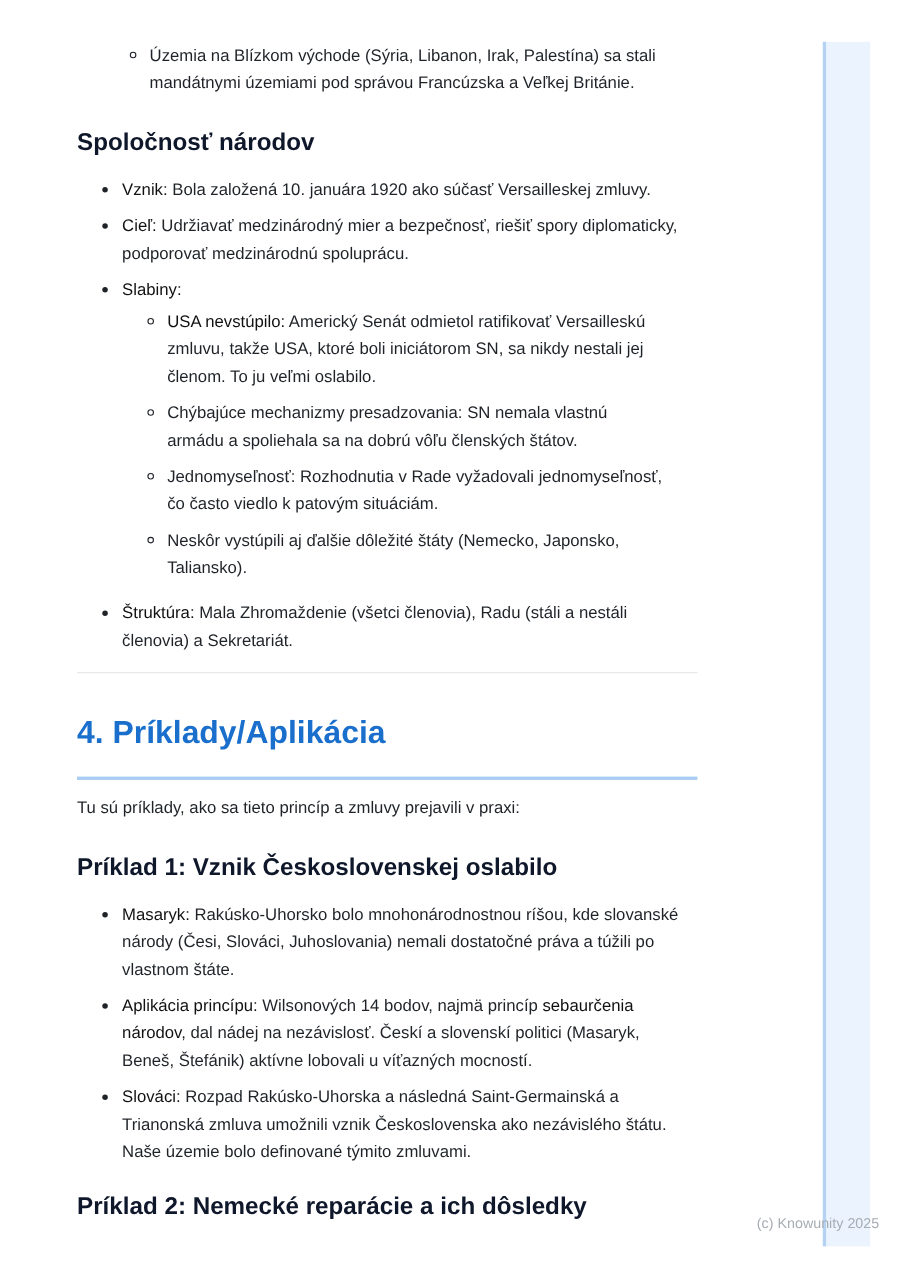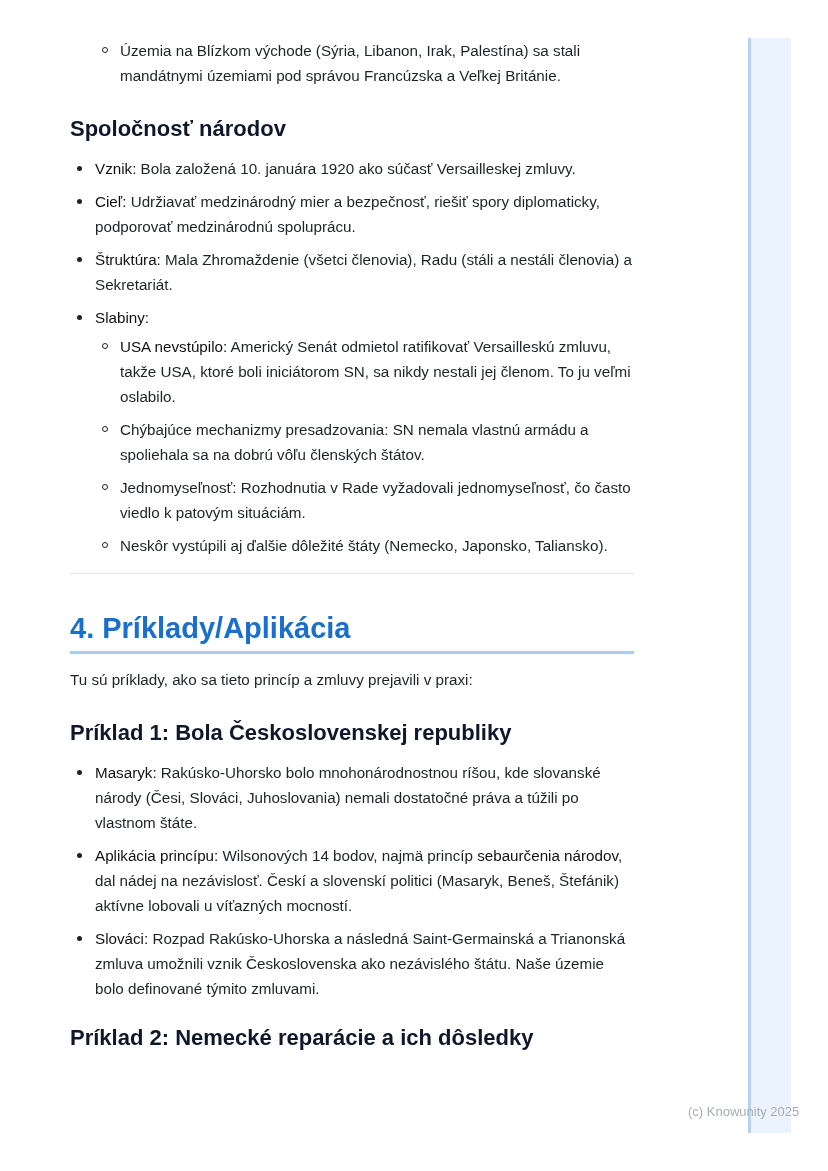--- a/index.html
+++ b/index.html
@@ -4,39 +4,39 @@
   <style>
     html, body { margin: 0; padding: 0; background: #ffffff; }
     body {
       width: 828px; height: 1171px; position: relative; overflow: hidden;
       font-family: "Liberation Sans", sans-serif; color: #1f2328;
     }
     .content {
       position: absolute; left: 70px; top: 38px; width: 564px;
       font-size: 15.2px; line-height: 25px;
     }
-    ul { margin: 0; padding: 0; list-style: none; }
+    ul { margin: 16px; padding: 0; list-style: none; }
     .bullets > li { position: relative; padding-left: 25px; margin-bottom: 8px; }
     .bullets > li::before {
       content: ""; position: absolute; left: 7px; top: 10px;
       width: 5px; height: 5px; border-radius: 50%; background: #1f2328;
     }
     .sub { margin-top: 4px; }
     .sub > li { position: relative; padding-left: 25px; margin-bottom: 8px; }
     .sub > li::before {
       content: ""; position: absolute; left: 7px; top: 9px;
       width: 4px; height: 4px; border-radius: 50%; border: 1px solid #1f2328; background: transparent;
     }
     b { font-weight: 400; color: #111; }
     h3 {
       margin: 0; font-size: 22px; line-height: 30px; font-weight: 700; color: #0f172a;
     }
     h2 {
       margin: 0; font-size: 29px; line-height: 40px; font-weight: 700; color: #1a6fcd;
-      padding-bottom: 3px; border-bottom: 3px solid #a9cdf2;
+      padding-bottom: 20px; border-bottom: 3px solid #a9cdf2;
     }
     hr.divider { border: none; border-top: 1px solid #e4e6ea; margin: 0; }
     p { margin: 0; }
     .sidepanel {
       position: absolute; left: 748px; top: 38px; width: 43px; height: 1095px;
       background: #eaf3fe; border-left: 3px solid #b6d2f3; box-sizing: border-box;
     }
     .footer {
       position: absolute; left: 688px; top: 1104px; font-size: 13px; color: #a8acb3;
     }
@@ -48,38 +48,38 @@
 
   <ul class="sub" style="margin-top:0; padding-left:25px;">
     <li style="padding-left:25px;"><span>Územia na Blízkom východe (Sýria, Libanon, Irak, Palestína) sa stali mandátnymi územiami pod správou Francúzska a Veľkej Británie.</span></li>
   </ul>
 
   <h3 style="margin-top:26px; margin-bottom:12px;">Spoločnosť národov</h3>
 
   <ul class="bullets">
     <li><b>Vznik:</b><span> Bola založená 10. januára 1920 ako súčasť Versailleskej zmluvy.</span></li>
     <li><b>Cieľ:</b><span> Udržiavať medzinárodný mier a bezpečnosť, riešiť spory diplomaticky, podporovať medzinárodnú spoluprácu.</span></li>
-    <li><b>Štruktúra:</b><span> Mala Zhromaždenie (všetci členovia), Radu (stáli a nestáli členovia) a Sekretariát.</span></li>
     <li><b>Slabiny:</b>
       <ul class="sub">
         <li><b>USA nevstúpilo:</b><span> Americký Senát odmietol ratifikovať Versailleskú zmluvu, takže USA, ktoré boli iniciátorom SN, sa nikdy nestali jej členom. To ju veľmi oslabilo.</span></li>
         <li><span>Chýbajúce mechanizmy presadzovania: SN nemala vlastnú armádu a spoliehala sa na dobrú vôľu členských štátov.</span></li>
         <li><span>Jednomyseľnosť: Rozhodnutia v Rade vyžadovali jednomyseľnosť, čo často viedlo k patovým situáciám.</span></li>
         <li><span>Neskôr vystúpili aj ďalšie dôležité štáty (Nemecko, Japonsko, Taliansko).</span></li>
       </ul>
     </li>
+    <li><b>Štruktúra:</b><span> Mala Zhromaždenie (všetci členovia), Radu (stáli a nestáli členovia) a Sekretariát.</span></li>
   </ul>
 
   <hr class="divider" style="margin-top:15px;">
 
   <h2 style="margin-top:34px;">4. Príklady/Aplikácia</h2>
 
   <p style="margin-top:13px;">Tu sú príklady, ako sa tieto princíp a zmluvy prejavili v praxi:</p>
 
-  <h3 style="margin-top:26px; margin-bottom:12px;">Príklad 1: Bola Československej republiky</h3>
+  <h3 style="margin-top:26px; margin-bottom:12px;">Príklad 1: Vznik Československej oslabilo</h3>
 
   <ul class="bullets">
     <li><b>Masaryk:</b><span> Rakúsko-Uhorsko bolo mnohonárodnostnou ríšou, kde slovanské národy (Česi, Slováci, Juhoslovania) nemali dostatočné práva a túžili po vlastnom štáte.</span></li>
     <li><b>Aplikácia princípu:</b><span> Wilsonových 14 bodov, najmä princíp </span><b>sebaurčenia národov</b><span>, dal nádej na nezávislosť. Českí a slovenskí politici (Masaryk, Beneš, Štefánik) aktívne lobovali u víťazných mocností.</span></li>
     <li><b>Slováci:</b><span> Rozpad Rakúsko-Uhorska a následná Saint-Germainská a Trianonská zmluva umožnili vznik Československa ako nezávislého štátu. Naše územie bolo definované týmito zmluvami.</span></li>
   </ul>
 
   <h3 style="margin-top:22px;">Príklad 2: Nemecké reparácie a ich dôsledky</h3>
 </div>
 

